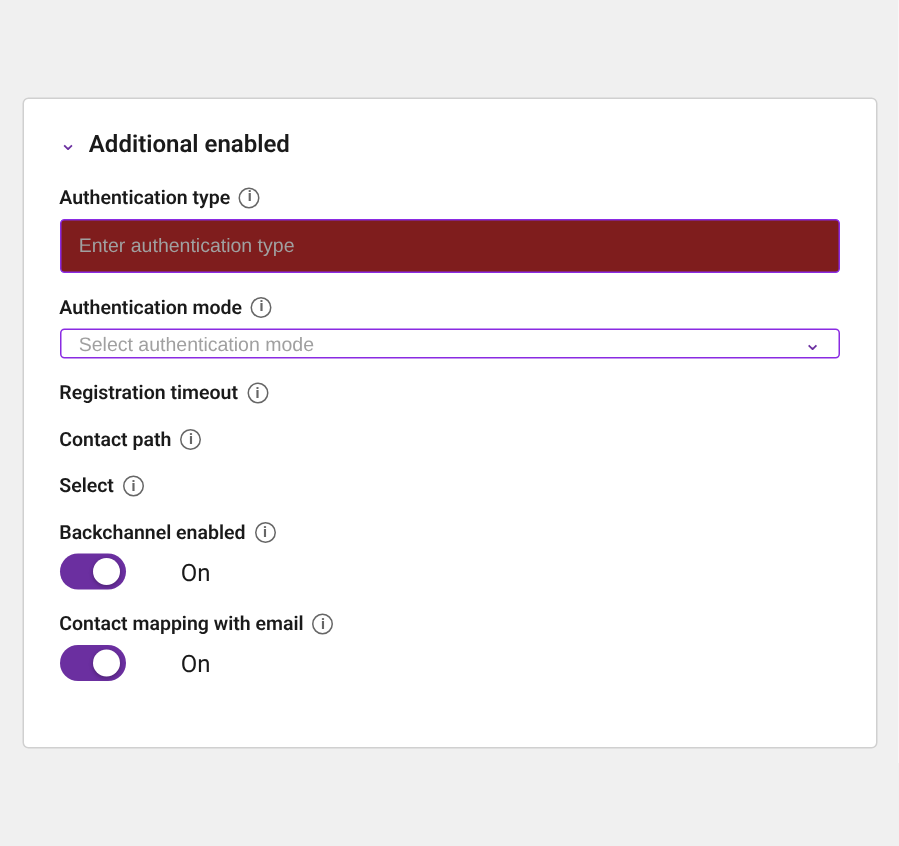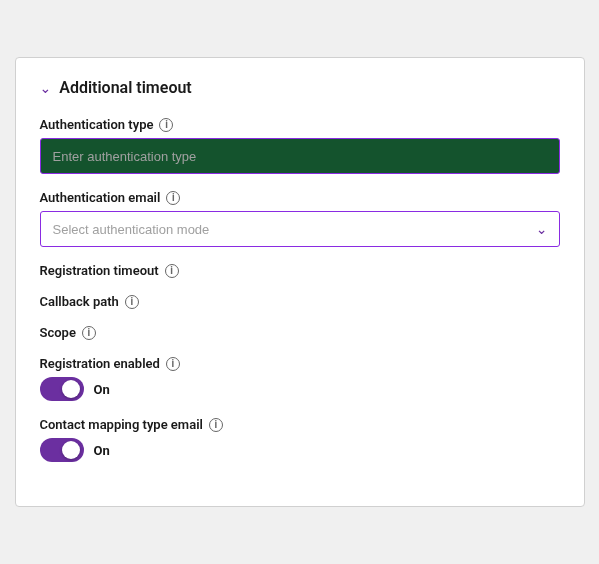--- a/index.html
+++ b/index.html
@@ -43,21 +43,20 @@
       font-weight: 600;
       color: #1a1a1a;
     }
 
     .field-group {
       margin-bottom: 16px;
     }
 
     .field-label {
       display: flex;
-      align-items: center;
       gap: 6px;
       font-size: 13px;
       font-weight: 600;
       color: #1a1a1a;
       margin-bottom: 6px;
     }
 
     .info-icon {
       display: inline-flex;
       align-items: center;
@@ -75,35 +74,35 @@
 
     .text-input {
       width: 100%;
       height: 36px;
       border: 1px solid #8a2be2;
       border-radius: 3px;
       padding: 0 12px;
       font-size: 13px;
       color: #a0a0a0;
       outline: none;
-      background: #14532d;
+      background: #7f1d1d;
     }
 
     .text-input::placeholder {
       color: #a0a0a0;
     }
 
     .select-wrapper {
       position: relative;
       width: 100%;
     }
 
     .select-display {
       width: 100%;
-      height: 36px;
+      height: 20px;
       border: 1px solid #8a2be2;
       border-radius: 3px;
       padding: 0 36px 0 12px;
       font-size: 13px;
       color: #a0a0a0;
       background: #fff;
       appearance: none;
       cursor: pointer;
       outline: none;
     }
@@ -155,96 +154,97 @@
       left: 22px;
       width: 18px;
       height: 18px;
       background: #ffffff;
       border-radius: 50%;
       transition: left 0.2s;
       box-shadow: 0 1px 3px rgba(0,0,0,0.3);
     }
 
     .toggle-label {
-      font-size: 13px;
+      font-size: 16px;
       color: #1a1a1a;
-      font-weight: 700;
+      font-weight: 400;
+      margin-left: 27px;
     }
   </style>
 </head>
 <body>
 
 <div class="card">
 
   <div class="section-header">
     <span class="chevron-icon">⌄</span>
-    <span class="section-title">Additional timeout</span>
+    <span class="section-title">Additional enabled</span>
   </div>
 
   <div class="field-group">
     <div class="field-label">
       <span>Authentication type</span>
       <span class="info-icon">i</span>
     </div>
     <input type="text" class="text-input" placeholder="Enter authentication type" style="">
   </div>
 
   <div class="field-group">
     <div class="field-label">
-      <span>Authentication email</span>
+      <span>Authentication mode</span>
       <span class="info-icon">i</span>
     </div>
     <div class="select-wrapper">
       <select class="select-display">
         <option value="">Select authentication mode</option>
       </select>
       <span class="select-arrow">⌄</span>
     </div>
   </div>
 
   <div class="field-group">
     <div class="field-label">
       <span>Registration timeout</span>
       <span class="info-icon">i</span>
     </div>
   </div>
 
   <div class="field-group">
     <div class="field-label">
-      <span>Callback path</span>
-      <span class="info-icon">i</span>
-    </div>
-  </div>
-
-  <div class="field-group">
-    <div class="field-label">
-      <span>Scope</span>
-      <span class="info-icon">i</span>
-    </div>
-  </div>
-
-  <div class="field-group">
-    <div class="field-label">
-      <span>Registration enabled</span>
+      <span>Contact path</span>
+      <span class="info-icon">i</span>
+    </div>
+  </div>
+
+  <div class="field-group">
+    <div class="field-label">
+      <span>Select</span>
+      <span class="info-icon">i</span>
+    </div>
+  </div>
+
+  <div class="field-group">
+    <div class="field-label">
+      <span>Backchannel enabled</span>
       <span class="info-icon">i</span>
     </div>
     <div class="toggle-row">
       <label class="toggle-switch">
         <input type="checkbox" checked="" style="">
         <div class="toggle-track">
           <div class="toggle-thumb"></div>
         </div>
       </label>
       <span class="toggle-label">On</span>
     </div>
   </div>
 
   <div class="field-group">
     <div class="field-label">
-      <span>Contact mapping type email</span>
+      <span>Contact mapping with email</span>
       <span class="info-icon">i</span>
     </div>
     <div class="toggle-row">
       <label class="toggle-switch">
         <input type="checkbox" checked="" style="">
         <div class="toggle-track">
           <div class="toggle-thumb"></div>
         </div>
       </label>
       <span class="toggle-label">On</span>

